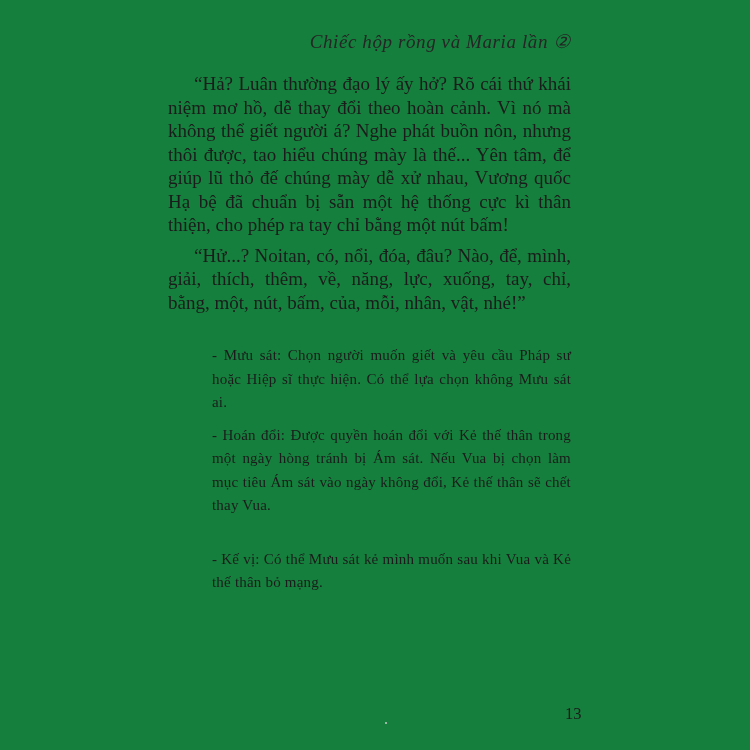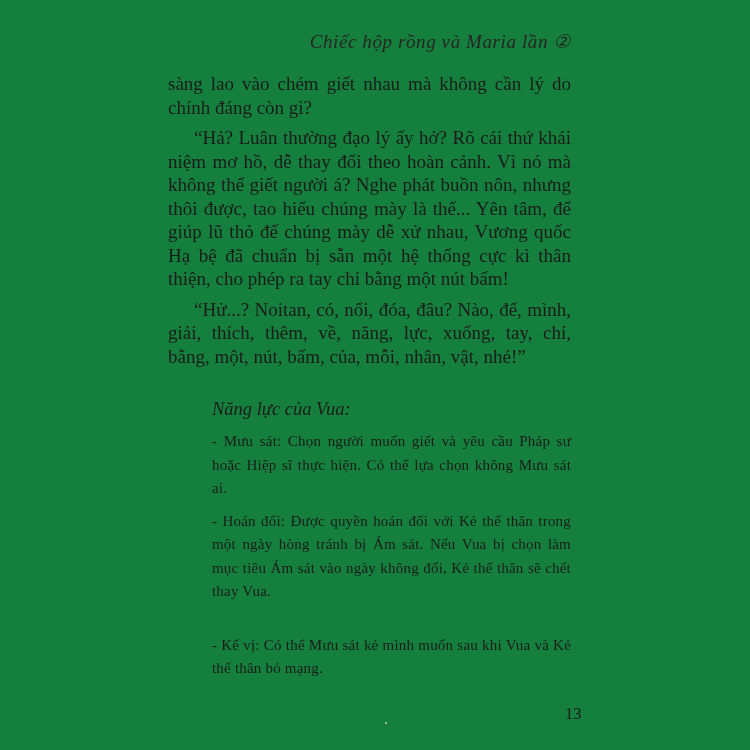--- a/index.html
+++ b/index.html
@@ -76,28 +76,26 @@
 </style>
 </head>
 <body>
 
 <div class="page">
 
   <div class="column">
 
     <div class="running-title">Chiếc hộp rồng và Maria lần ②</div>
 
-    <p class="para">sàng lao vào chém giết nhau mà không cần lý do chính đáng còn gì?</p>
 
     <p class="para indent">“Hả? Luân thường đạo lý ấy hở? Rõ cái thứ khái niệm mơ hồ, dễ thay đổi theo hoàn cảnh. Vì nó mà không thể giết người á? Nghe phát buồn nôn, nhưng thôi được, tao hiểu chúng mày là thế... Yên tâm, để giúp lũ thỏ đế chúng mày dễ xử nhau, Vương quốc Hạ bệ đã chuẩn bị sẵn một hệ thống cực kì thân thiện, cho phép ra tay chỉ bằng một nút bấm!</p>
 
     <p class="para indent">“Hử...? Noitan, có, nổi, đóa, đâu? Nào, để, mình, giải, thích, thêm, về, năng, lực, xuống, tay, chỉ, bằng, một, nút, bấm, của, mỗi, nhân, vật, nhé!”</p>
 
     <div class="ability-block">
-      <p class="ability-heading">Năng lực của Vua:</p>
       <p class="ability-item">- Mưu sát: Chọn người muốn giết và yêu cầu Pháp sư hoặc Hiệp sĩ thực hiện. Có thể lựa chọn không Mưu sát ai.</p>
       <p class="ability-item">- Hoán đổi: Được quyền hoán đổi với Kẻ thế thân trong một ngày hòng tránh bị Ám sát. Nếu Vua bị chọn làm mục tiêu Ám sát vào ngày không đổi, Kẻ thế thân sẽ chết thay Vua.</p>
     </div>
 
     <div class="ability-block">
       <p class="ability-item">- Kế vị: Có thể Mưu sát kẻ mình muốn sau khi Vua và Kẻ thế thân bỏ mạng.</p>
     </div>
 
   </div>
 

